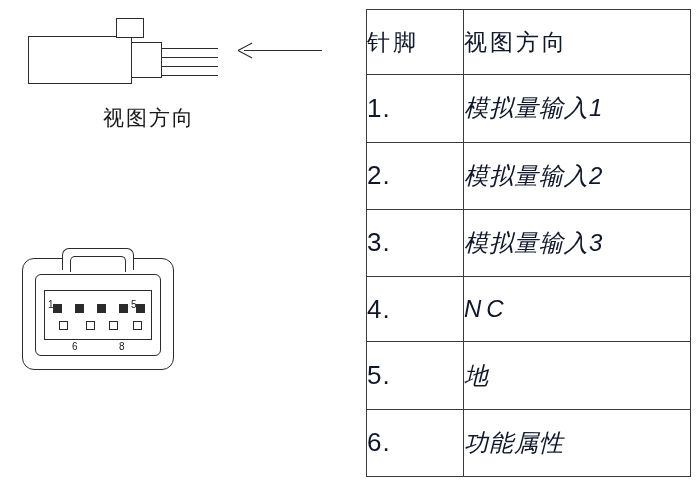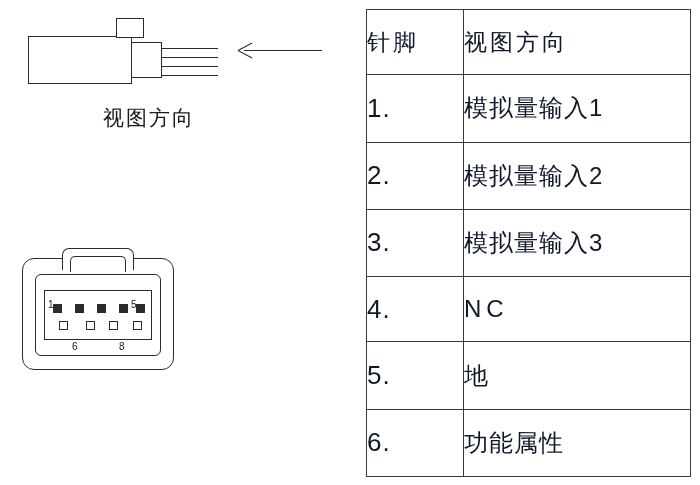--- a/index.html
+++ b/index.html
@@ -247,20 +247,21 @@
   }
   .pin-cell {
     font-size: 26px;
     letter-spacing: 1px;
     color: #2a2a2a;
   }
   .fn-cell {
     font-size: 24px;
     letter-spacing: 1px;
     color: #2a2a2a;
+    font-style: italic;
   }
   .fn-cell.nc {
     letter-spacing: 5px;
   }
 </style>
 </head>
 <body>
 
 <div id="page">
 

